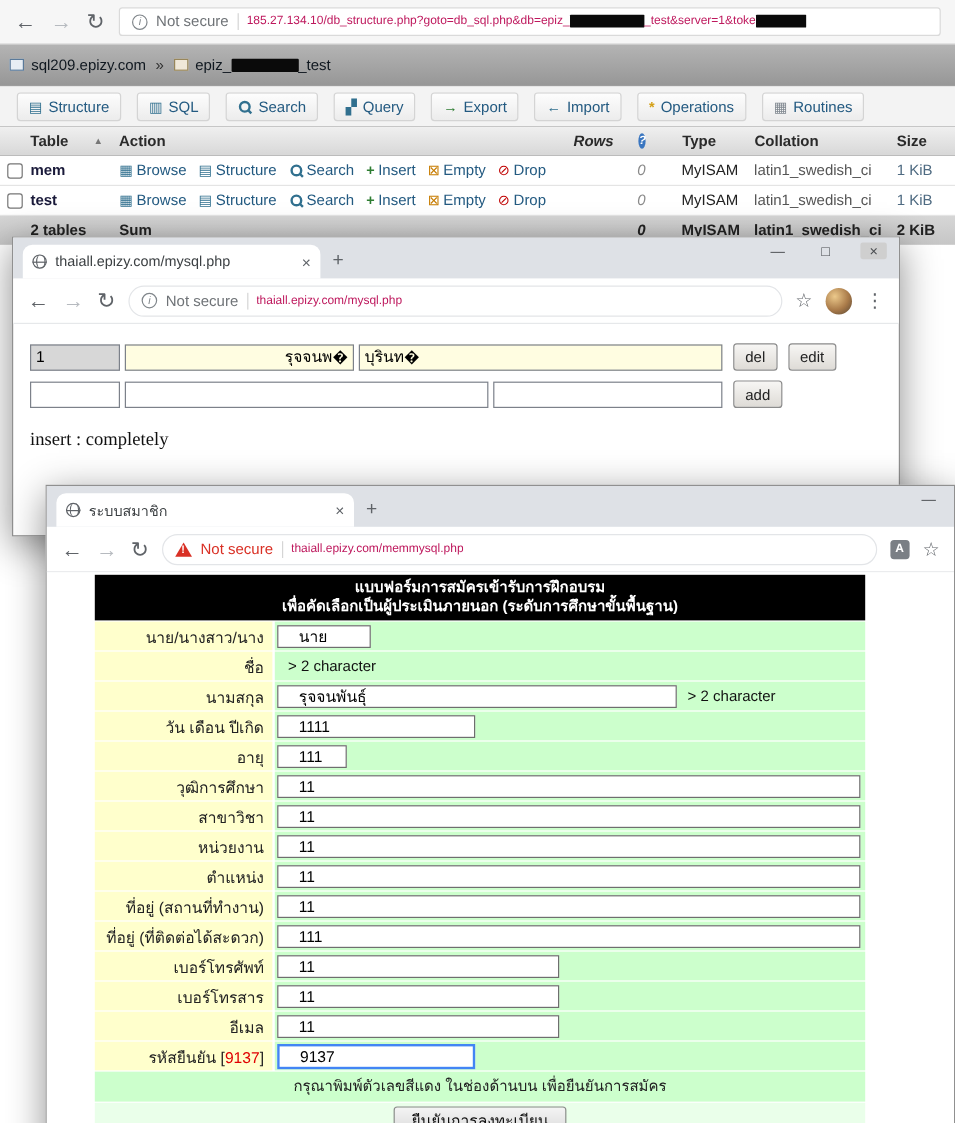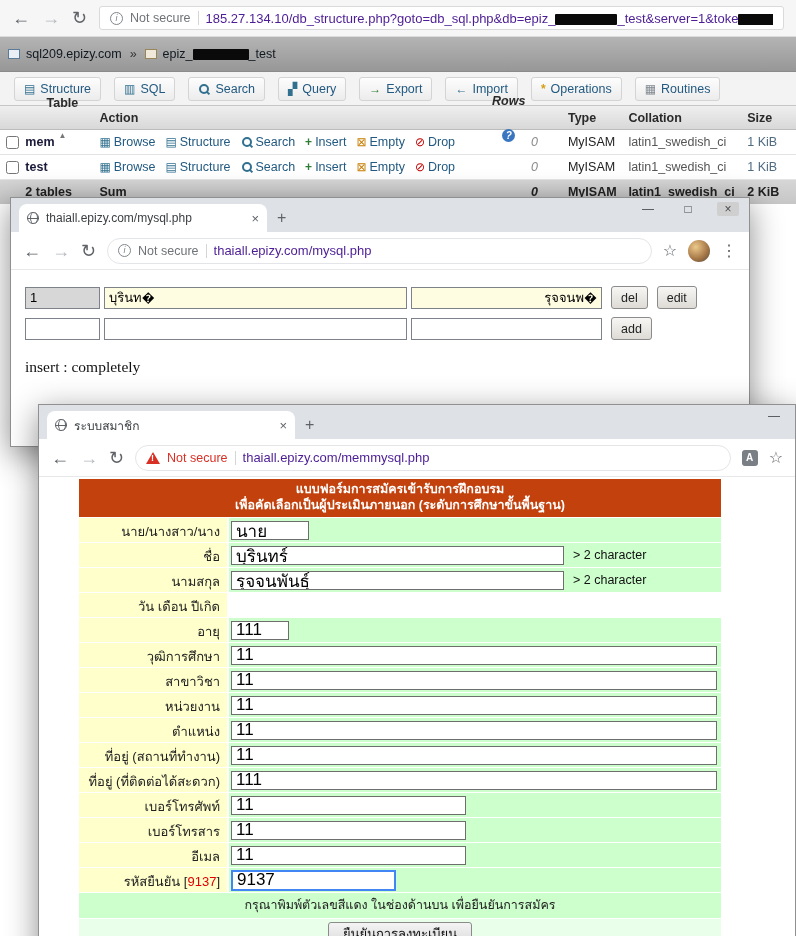--- a/index.html
+++ b/index.html
@@ -9,21 +9,21 @@
 
   
   .cr-toolbar { display:flex; align-items:center; gap:12px; padding:0 12px; }
   .nav-ico { font-size:18px; color:#5f6368; cursor:pointer; line-height:1; }
   .nav-ico.dim { color:#b6babf; }
   .omnibox { flex:1; display:flex; align-items:center; gap:7px; height:26px;
              background:#fff; border:1px solid #e3e5e8; border-radius:13px; padding:0 10px; overflow:hidden; white-space:nowrap; }
   .sep { width:1px; height:14px; background:#d5d5d5; flex:0 0 auto; }
   .ns-gray { color:#6f7377; font-size:12.5px; }
   .ns-red { color:#d93025; font-size:12.5px; }
-  .url { color:#4c1d95; font-size:13px; overflow:hidden; white-space:nowrap; }
+  .url { color:#be185d; font-size:10px; overflow:hidden; white-space:nowrap; }
   .redact { display:inline-block; background:#0a0a0a; height:11px; vertical-align:middle; border-radius:1px; }
   .icon-info { flex:0 0 auto; display:inline-block; width:13px; height:13px; border:1.5px solid #80868b; border-radius:50%;
                color:#80868b; font-size:9px; line-height:10px; text-align:center; font-style:italic; }
   .icon-info::before { content:"i"; }
   .icon-warning { position:relative; flex:0 0 auto; width:0; height:0;
                   border-left:7px solid transparent; border-right:7px solid transparent; border-bottom:12px solid #d93025; }
   .icon-warning::after { content:"!"; position:absolute; left:-2px; top:1px; color:#fff; font-size:9px; font-weight:bold; }
   .icon-globe { flex:0 0 auto; display:inline-block; width:12px; height:12px; border:1.5px solid #5f6368; border-radius:50%; position:relative; }
   .icon-globe::before { content:""; position:absolute; left:-1px; right:-1px; top:50%; height:1px; margin-top:-0.5px; background:#5f6368; }
   .icon-globe::after  { content:""; position:absolute; top:-1px; bottom:-1px; left:50%; width:6px; margin-left:-3px;
@@ -70,21 +70,21 @@
   .pma-thead { background:linear-gradient(#efefef,#d8d8d8); border-bottom:1px solid #bcbcbc; font-weight:bold; color:#2a2a2a; }
   .pma-row { height:25px; border-bottom:1px solid #e4e4e4; background:#fff; }
   .pma-sum { background:linear-gradient(#d6d6d6,#c6c6c6); font-weight:bold; height:24px; }
   .c-check { width:26px; display:flex; justify-content:center; }
   .c-name { width:76px; }
   .c-action { width:390px; display:flex; align-items:flex-end; gap:10px; overflow:hidden; white-space:nowrap; }
   .c-rows { width:70px; text-align:right; padding-right:10px;font-style:italic; }
   .c-type { width:62px;margin-left:20px; }
   .c-coll { width:122px; }
   .c-size { width:50px; }
-  .thr { display:flex; align-items:center; gap:21px;flex-direction:column; }
+  .thr { display:flex; align-items:center; gap:21px; }
   .c-rows.thr { justify-content:flex-end; }
   .sort { font-size:8px; color:#777; }
   .help { display:inline-block; width:13px; height:13px; background:#3a76c0; color:#fff; border-radius:50%;
           font-size:10px; line-height:13px; text-align:center; font-weight:bold; cursor:pointer; }
   .tname { font-weight:bold; color:#1a1a3a; text-decoration:none; cursor:pointer; }
   .act { display:inline-flex; align-items:center; gap:3px; color:#235a81; text-decoration:none; cursor:pointer; }
   .ai { font-size:12px; line-height:1; }
   .v-rows { color:#8a8a8a; }
   .v-coll { color:#555; }
   .v-size { color:#4f6b82; }
@@ -110,27 +110,27 @@
   .in-sur { width:191px; background:#fffde1; text-align:right; }
   .in-id2 { width:75px; } .in-name2 { width:303px; } .in-sur2 { width:191px; }
   .gbtn { height:23px; padding:0 9px; font-size:12.5px; color:#222; cursor:pointer; margin-left:5px;
           border:1px solid #8b8b8b; border-radius:3px; background:linear-gradient(#f7f6f4,#dedbd6);
           font-family:"Liberation Sans", sans-serif; }
   .status { margin-top:18px; font-family:"Liberation Serif", serif; font-size:15.5px; color:#111; }
 
   
   .w3content { padding:2px 0 0 40px; background:#fff; }
   .formwrap { width:642px; }
-  .fheader { background:#c2410c; color:#fff; text-align:center; font-size:12.5px; font-weight:bold;
+  .fheader { background:#000000; color:#fff; text-align:center; font-size:12.5px; font-weight:bold;
              padding:3px 0 4px 0; line-height:1.25; }
   .frow { display:flex; margin-top:1px; }
   .flabel { width:148px; background:#ffffcc; text-align:right; padding:3px 7px 0 2px; font-size:13px;
             height:24px; flex:0 0 auto; }
   .fcell { flex:1; background:#ccffcc; margin-left:2px; height:24px; display:flex; align-items:center; padding-left:2px; }
-  .fin { height:19px; border:1px solid #6e6e6e; background:#fff; font-size:17px; padding:0 4px;
+  .fin { height:19px; border:1px solid #6e6e6e; background:#fff; font-size:13px; padding:0 17px;
          font-family:"Liberation Sans", sans-serif; }
   .w-xs  { width:78px; }  .w-xxs { width:58px; }
   .w-sm  { width:165px; } .w-md  { width:333px; }
   .w-lg  { width:235px; } .w-xl  { width:486px; }
   .fnote { margin-left:9px; font-size:12.5px; color:#111; }
   .fin-verify { width:165px; border:2px solid #4285f4; height:21px; }
   .red { color:#e00000; }
   .fhint { background:#ccffcc; text-align:center; font-size:12.5px; padding:2px 0 3px 0; margin-top:1px; }
   .fsubmit { background:#eaffea; text-align:center; padding:3px 0 4px 0; margin-top:1px; }
   .submit-btn { height:22px; padding:0 14px; font-size:13px; cursor:pointer; color:#111;
@@ -326,22 +326,22 @@
       <span class="sep"></span>
       <span class="url">thaiall.epizy.com/mysql.php</span>
     </div>
     <span class="star">☆</span>
     <span class="avatar"></span>
     <span class="menu-dots">⋮</span>
   </div>
   <div class="w2content">
     <div class="mrow">
       <input class="tin in-id" value="1" style="">
+      <input class="tin in-sur" value="รุจจนพ�" style="">
       <input class="tin in-name" value="บุรินท�" style="">
-      <input class="tin in-sur" value="รุจจนพ�" style="">
       <button class="gbtn">del</button>
       <button class="gbtn">edit</button>
     </div>
     <div class="mrow">
       <input class="tin in-id2" style="">
       <input class="tin in-name2" style="">
       <input class="tin in-sur2" style="">
       <button class="gbtn">add</button>
     </div>
     <div class="status">insert : completely</div>
@@ -383,33 +383,35 @@
 
       <div class="frow">
         <div class="flabel">นาย/นางสาว/นาง</div>
         <div class="fcell">
             <input class="fin w-xs" value="นาย" style="">
           </div>
       </div>
       <div class="frow">
         <div class="flabel">ชื่อ</div>
         <div class="fcell">
-            <input class="fin w-md" value="บุรินทร์" style="">
             <span class="fnote">&gt; 2 character</span>
           </div>
       </div>
       <div class="frow">
         <div class="flabel">นามสกุล</div>
         <div class="fcell">
             <input class="fin w-md" value="รุจจนพันธุ์" style="">
             <span class="fnote">&gt; 2 character</span>
           </div>
       </div>
       <div class="frow">
         <div class="flabel">วัน เดือน ปีเกิด</div>
+        <div class="fcell">
+            <input class="fin w-sm" value="1111" style="">
+          </div>
       </div>
       <div class="frow">
         <div class="flabel">อายุ</div>
         <div class="fcell">
             <input class="fin w-xxs" value="111" style="">
           </div>
       </div>
       <div class="frow">
         <div class="flabel">วุฒิการศึกษา</div>
         <div class="fcell">

